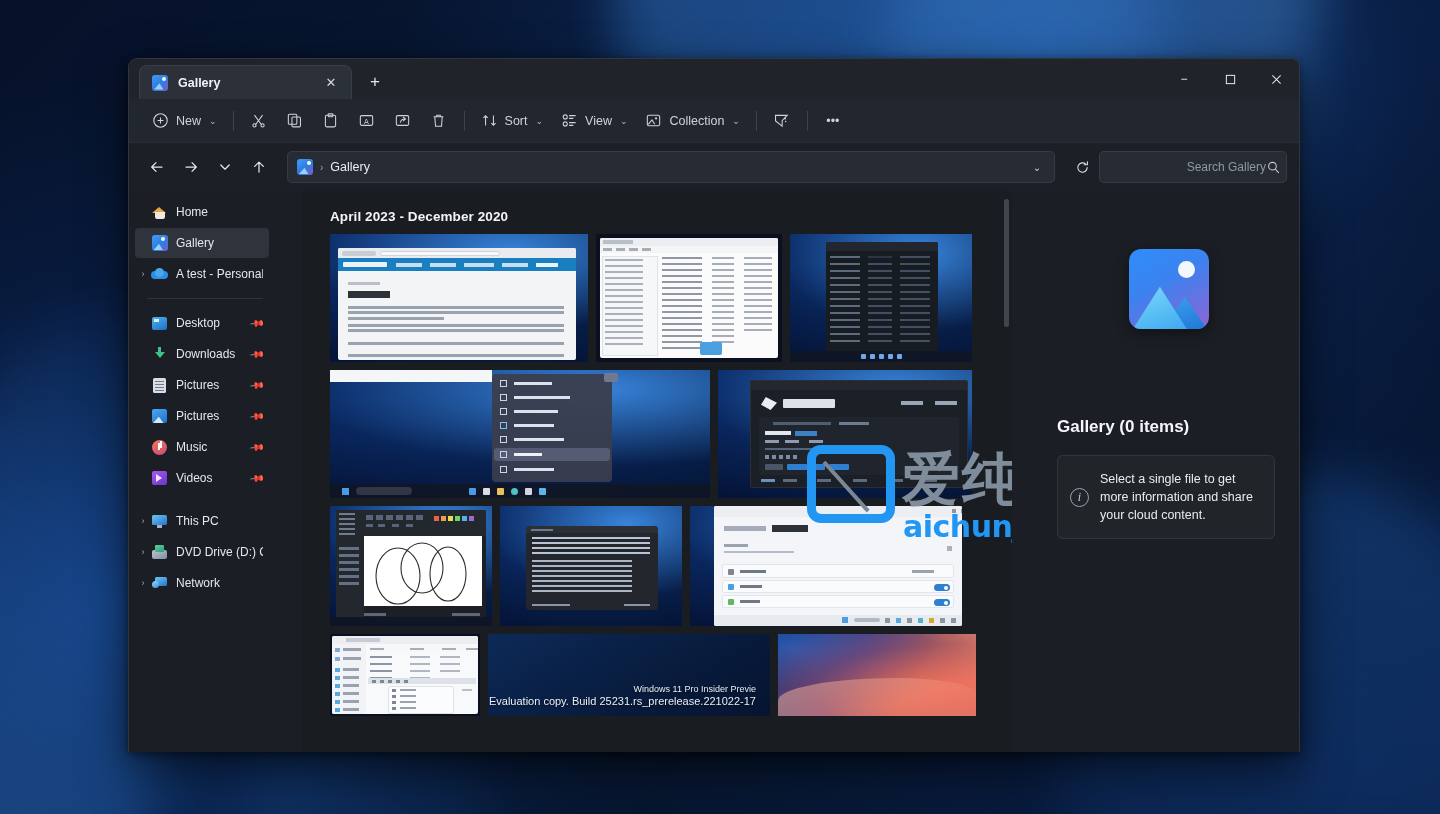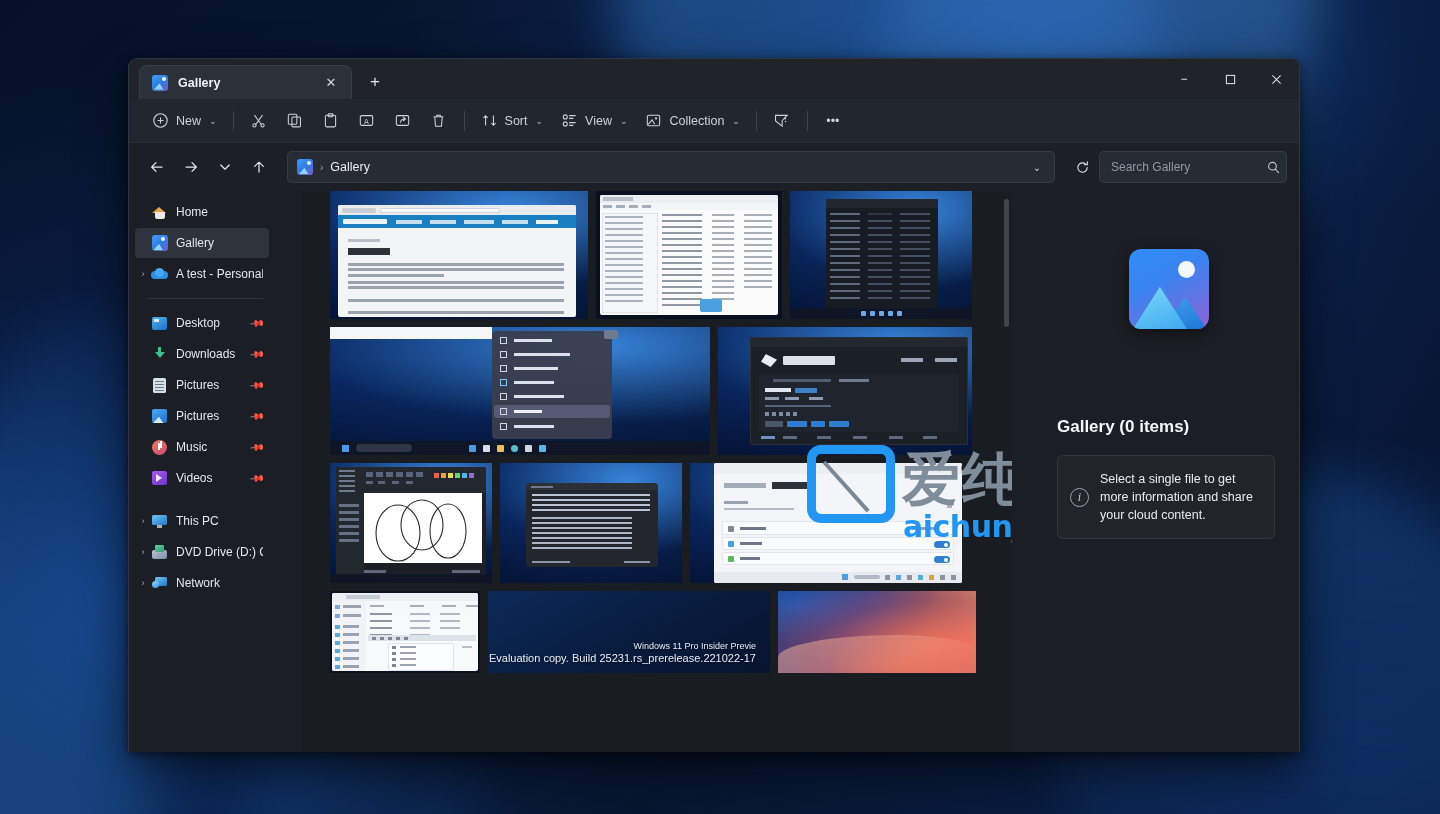--- a/index.html
+++ b/index.html
@@ -148,21 +148,21 @@
   .refresh { width:30px; height:30px; display:flex; align-items:center;
     justify-content:center; color:#dde2ea; margin-left:2px; }
   .refresh svg { width:15px; height:15px; }
   .searchbox {
     width:188px; height:32px; background:#272b33;
     border:1px solid rgba(255,255,255,.08); border-radius:5px;
     display:flex; align-items:center; padding:0 8px 0 11px;
   }
   .searchbox input {
     flex:1; background:transparent; border:none; outline:none;
-    color:#e6eaf0; font-size:12px; font-family:"Liberation Sans", sans-serif;
+    color:#e6eaf0; font-size:12px; font-family:"Liberation Sans", sans-serif;text-align:right;
   }
   .searchbox input::placeholder { color:#9198a3; }
   .search-ic { width:15px; height:15px; color:#c6ccd6; }
 
   
   .body { flex:1; display:flex; min-height:0; background:#1b1e24;gap:27px; }
 
   
   .sidebar {
     width:146px; flex:0 0 146px; background:#1b1e24;
@@ -623,20 +623,21 @@
         <div class="navitem">
           <span class="exp">›</span>
           <span class="ic">
               <span class="g-net"></span>
             </span>
           <span class="lbl">Network</span>
         </div>
       </div>
 
       <div class="content">
+        <div class="grouphdr">April 2023 - December 2020</div>
 
         <div class="grid">
 
           <div class="thumb" style="width:258px;height:128px">
             <div class="mini">
               <div class="wp-blue"></div>
               <div class="mw" style="left:8px;top:14px;width:238px;height:112px;">
                 <div style="position:absolute;left:0;top:0;right:0;height:10px;background:#e9ebef"></div>
                 <div style="position:absolute;left:4px;top:2.5px;width:34px;height:5px;background:#c8cdd6;border-radius:2px"></div>
                 <div style="position:absolute;left:42px;top:2.5px;width:120px;height:5px;background:#f7f8fa;border:.5px solid #d0d5dd;border-radius:2px"></div>

